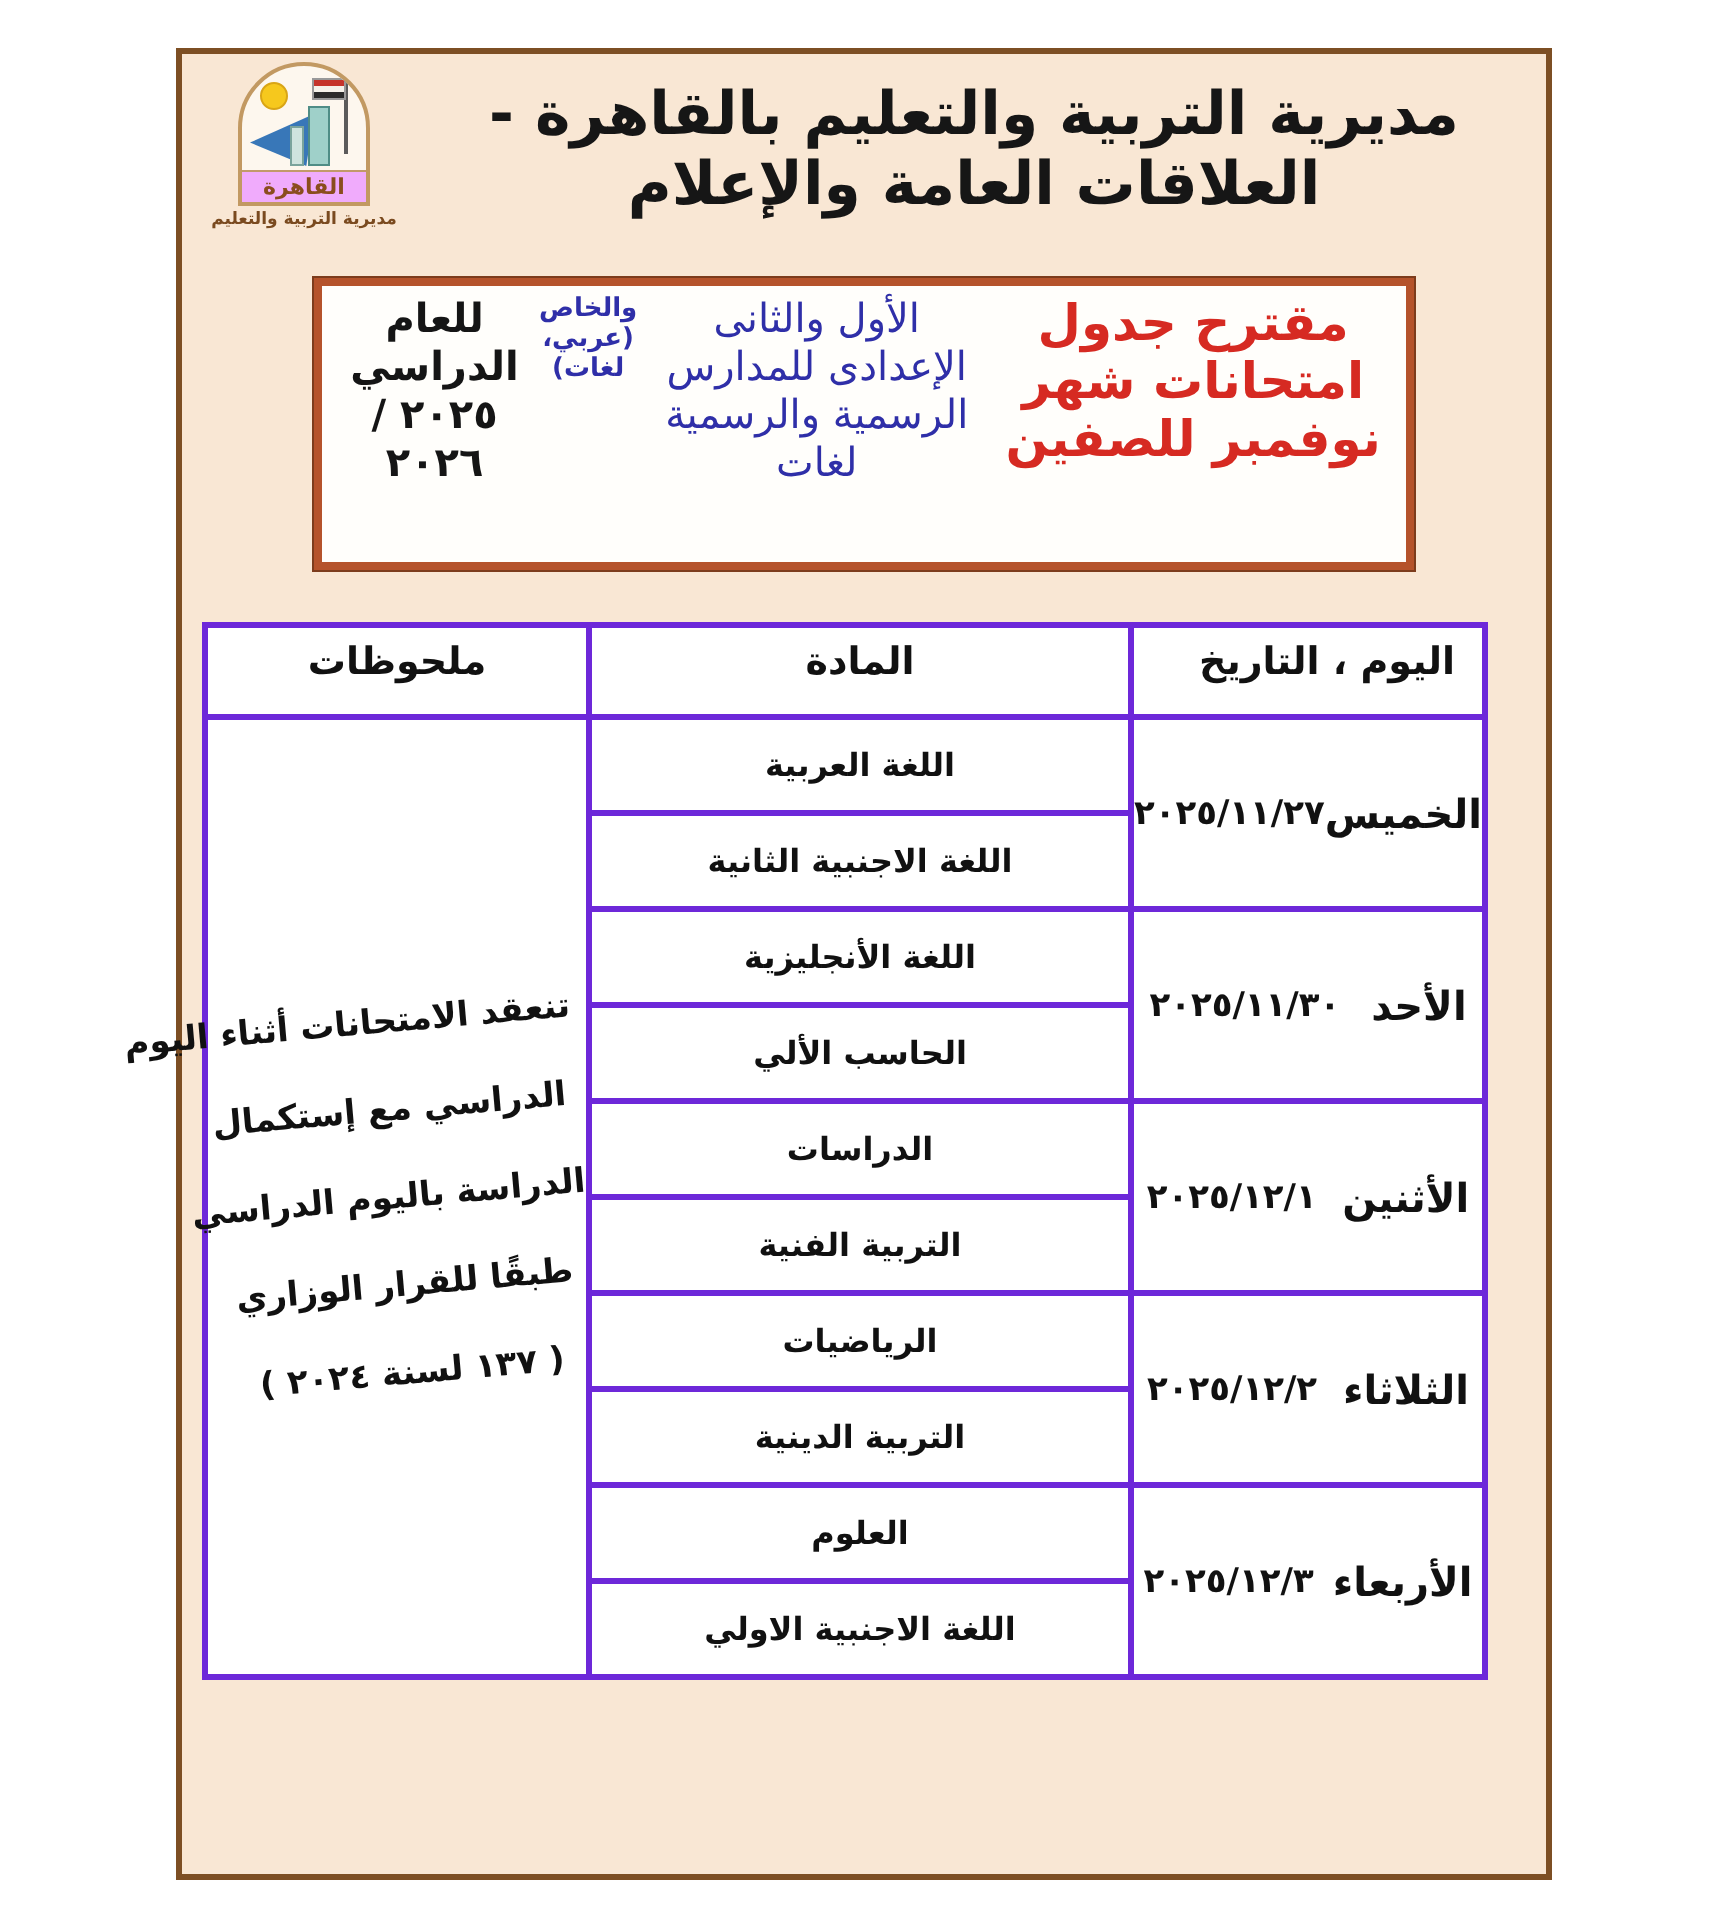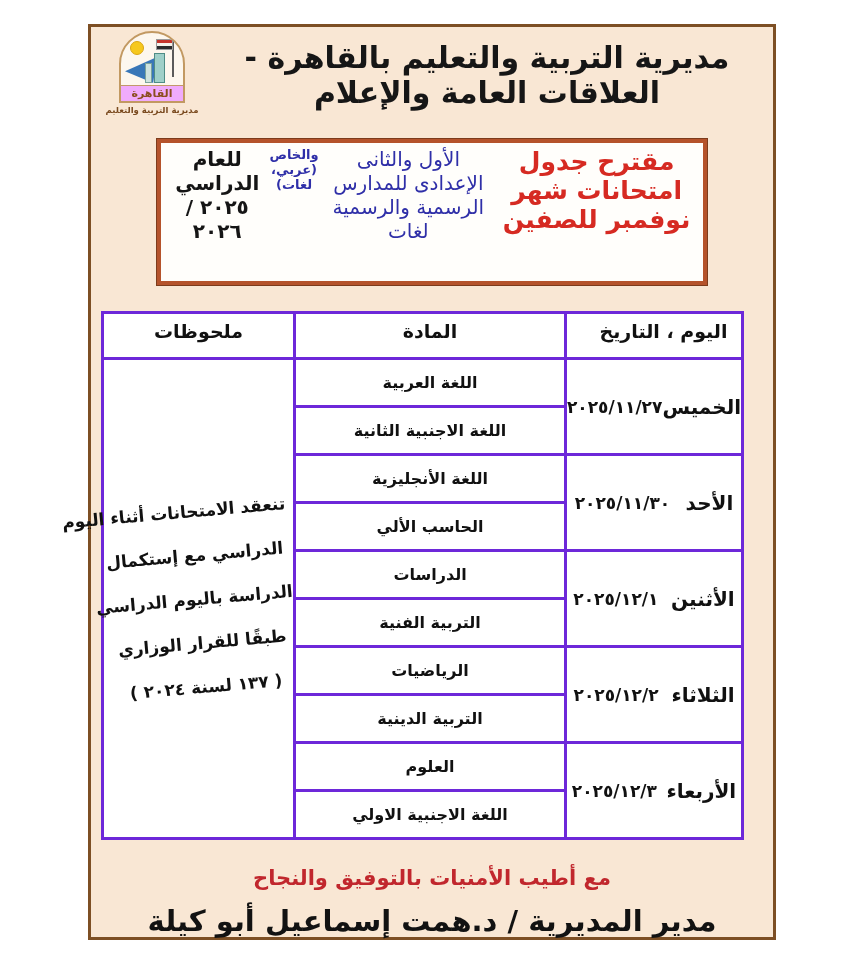--- a/index.html
+++ b/index.html
@@ -279,18 +279,14 @@
           </td>
           <td class="subject-cell">العلوم</td>
         </tr>
         <tr>
           <td class="subject-cell">اللغة الاجنبية الاولي</td>
         </tr>
       </tbody>
     </table>
   </div>
 
-  <div class="footer">
-    <div class="footer-wishes">مع أطيب الأمنيات بالتوفيق والنجاح</div>
-    <div class="footer-signature">مدير المديرية / د.همت إسماعيل أبو كيلة</div>
-  </div>
 
 </div>
 
 </body></html>

